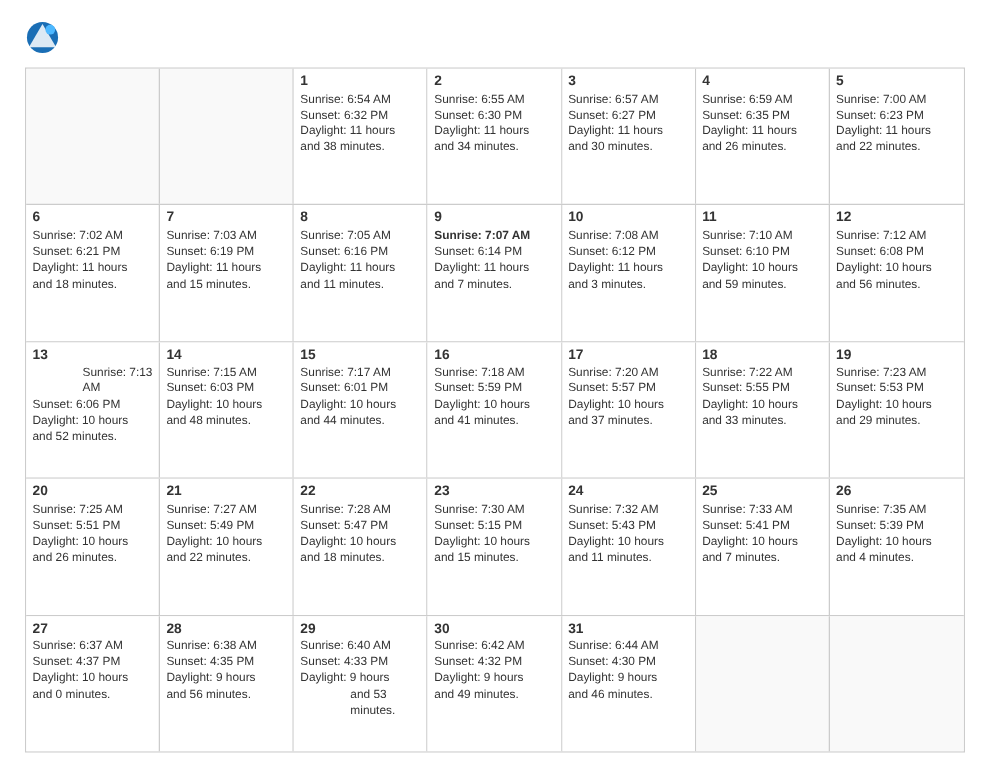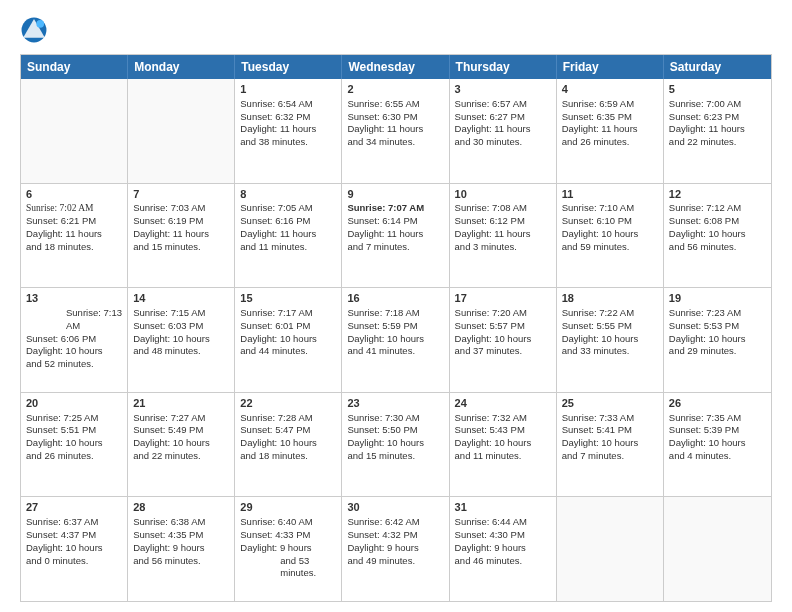--- a/index.html
+++ b/index.html
@@ -120,29 +120,20 @@
         <span style="color:#1a6eb5"></span>
       </div>
     </div>
     <div class="title-block">
       <div class="month-title"></div>
       <div class="subtitle"></div>
     </div>
   </div>
 
   <div class="calendar">
-    <div class="cal-header">
-    <div class="cal-header-cell">Sunday</div>
-        <div class="cal-header-cell">Monday</div>
-        <div class="cal-header-cell">Tuesday</div>
-        <div class="cal-header-cell">Wednesday</div>
-        <div class="cal-header-cell">Thursday</div>
-        <div class="cal-header-cell">Friday</div>
-        <div class="cal-header-cell">Saturday</div>
-      </div>
     <div class="cal-body">
     <div class="cal-row">
           <div class="cal-cell empty"></div>
           <div class="cal-cell empty"></div>
           <div class="cal-cell">
             <span class="day-num">1</span>
             <span style="display: block;">Sunrise: 6:54 AM</span>
             <span style="display: block;">Sunset: 6:32 PM</span>
             <span style="display: block;">Daylight: 11 hours</span>
             <span style="display: block;">and 38 minutes.</span>
@@ -172,21 +163,21 @@
             <span class="day-num">5</span>
             <span style="display: block;">Sunrise: 7:00 AM</span>
             <span style="display: block;">Sunset: 6:23 PM</span>
             <span style="display: block;">Daylight: 11 hours</span>
             <span style="display: block;">and 22 minutes.</span>
           </div>
         </div>
         <div class="cal-row">
           <div class="cal-cell">
             <span class="day-num">6</span>
-            <span style="display: block; font-family: Liberation Serif, serif;">Sunrise: 7:02 AM</span>
+            <span style="display: block;">Sunrise: 7:02 AM</span>
             <span style="display: block;">Sunset: 6:21 PM</span>
             <span style="display: block;">Daylight: 11 hours</span>
             <span style="display: block;">and 18 minutes.</span>
           </div>
           <div class="cal-cell">
             <span class="day-num">7</span>
             <span style="display: block;">Sunrise: 7:03 AM</span>
             <span style="display: block;">Sunset: 6:19 PM</span>
             <span style="display: block;">Daylight: 11 hours</span>
             <span style="display: block;">and 15 minutes.</span>
@@ -296,21 +287,21 @@
           <div class="cal-cell">
             <span class="day-num">22</span>
             <span style="display: block;">Sunrise: 7:28 AM</span>
             <span style="display: block;">Sunset: 5:47 PM</span>
             <span style="display: block;">Daylight: 10 hours</span>
             <span style="display: block;">and 18 minutes.</span>
           </div>
           <div class="cal-cell">
             <span class="day-num">23</span>
             <span style="display: block;">Sunrise: 7:30 AM</span>
-            <span style="display: block;">Sunset: 5:50 PM</span>
+            <span style="display: block;">Sunset: 5:15 PM</span>
             <span style="display: block;">Daylight: 10 hours</span>
             <span style="display: block;">and 15 minutes.</span>
           </div>
           <div class="cal-cell">
             <span class="day-num">24</span>
             <span style="display: block;">Sunrise: 7:32 AM</span>
             <span style="display: block;">Sunset: 5:43 PM</span>
             <span style="display: block;">Daylight: 10 hours</span>
             <span style="display: block;">and 11 minutes.</span>
           </div>

